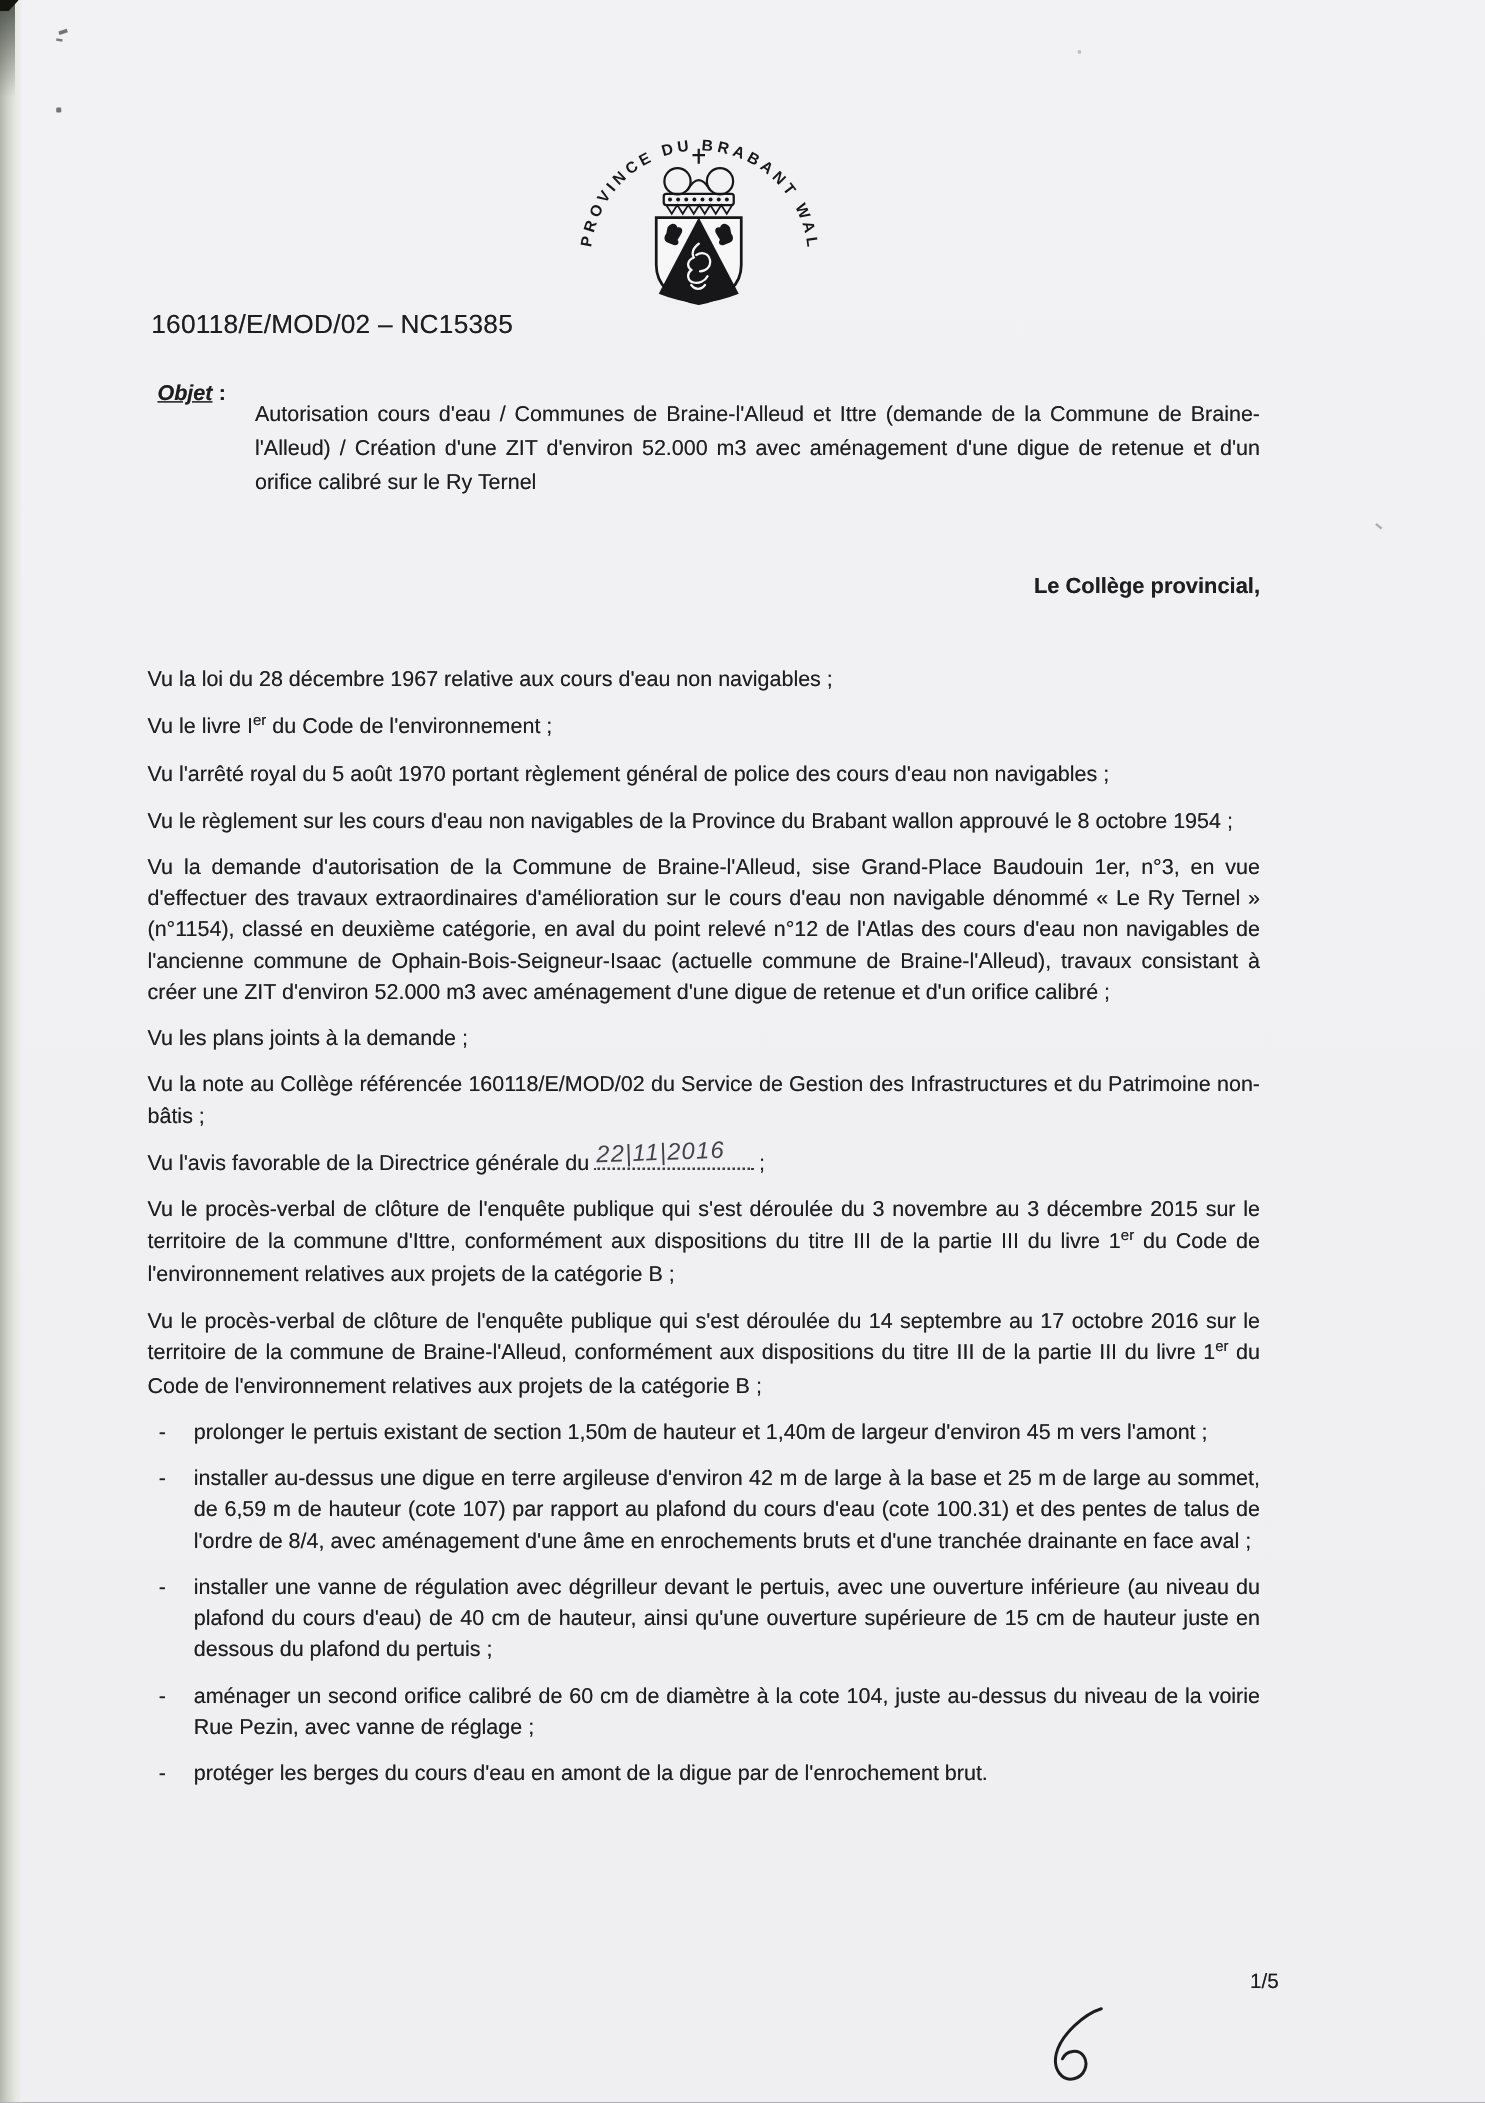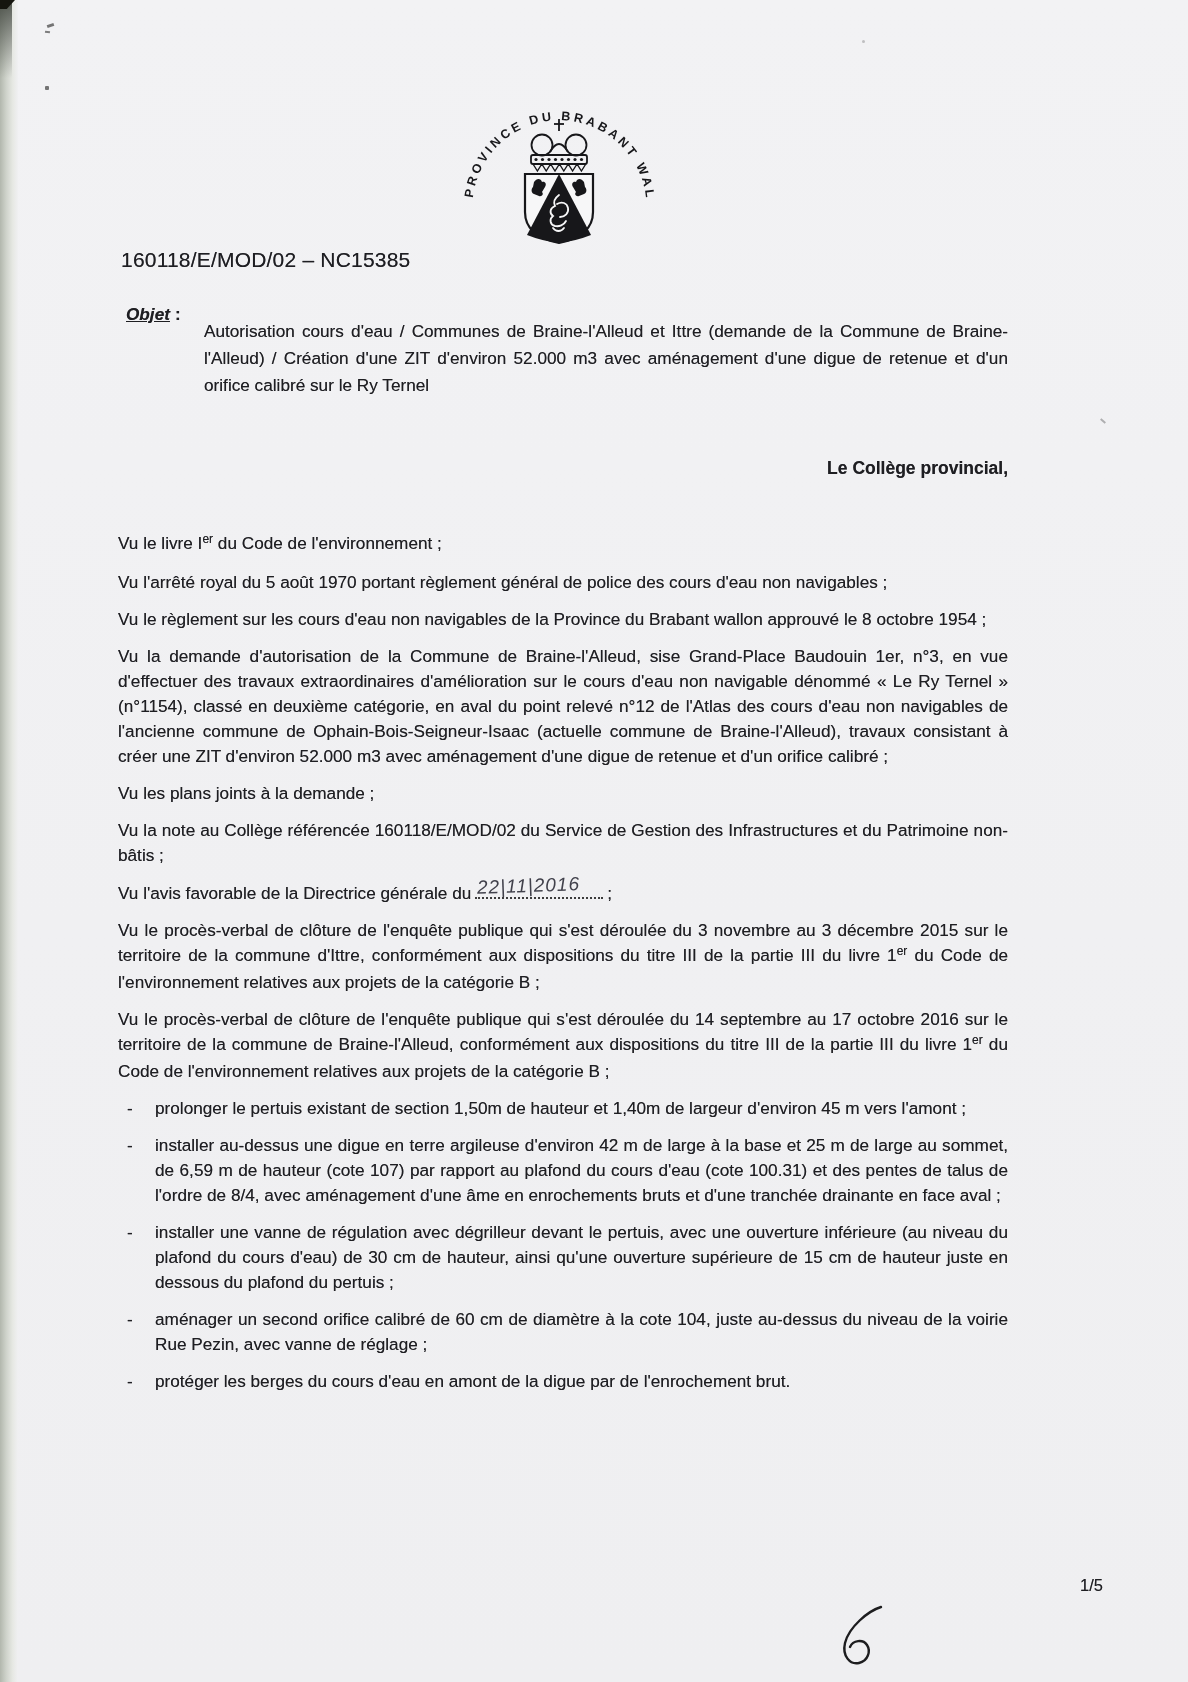--- a/index.html
+++ b/index.html
@@ -48,21 +48,21 @@
     border-bottom:2.5px dotted #3c3c3c;margin:0 4px;vertical-align:baseline;}
   .handwritten{position:absolute;left:2px;top:-7px;font-size:19px;font-style:italic;
     letter-spacing:1px;color:#2f2f3a;transform:rotate(-2deg);white-space:nowrap;
     text-shadow:none;opacity:.9;}
 
   .bullets{margin-top:2px;}
   .bullet{display:flex;margin-bottom:12px;}
   .dash{flex:0 0 37px;box-sizing:border-box;padding-left:9px;}
   .btext{flex:1;text-align:justify;}
 
-  .pagenum{position:absolute;left:1080px;top:1576px;font-size:16.5px;
+  .pagenum{position:absolute;left:1000px;top:1576px;font-size:16.5px;
     text-shadow:0 0 .5px rgba(25,25,30,.6);text-align:right;}
   .hand-six{position:absolute;left:834px;top:1602px;}
   .sr{position:absolute;width:1px;height:1px;overflow:hidden;clip:rect(0 0 0 0);white-space:nowrap;}
 </style>
 </head>
 <body>
 
 <div class="page">
 
   <div class="scan-strip"></div>
@@ -123,20 +123,21 @@
 
     <div class="objet-row">
       <div class="objet-label">
         <span class="objet-word">Objet</span><span class="objet-colon">:</span>
       </div>
       <div class="objet-text">Autorisation cours d'eau / Communes de Braine-l'Alleud et Ittre (demande de la Commune de Braine-l'Alleud) / Création d'une ZIT d'environ 52.000 m3 avec aménagement d'une digue de retenue et d'un orifice calibré sur le Ry Ternel</div>
     </div>
 
     <div class="heading">Le Collège provincial,</div>
 
+    <p class="para">Vu la loi du 28 décembre 1967 relative aux cours d'eau non navigables ;</p>
 
     <p class="para"><span>Vu le livre I</span><span class="sup">er</span><span> du Code de l'environnement ;</span></p>
 
     <p class="para">Vu l'arrêté royal du 5 août 1970 portant règlement général de police des cours d'eau non navigables ;</p>
 
     <p class="para">Vu le règlement sur les cours d'eau non navigables de la Province du Brabant wallon approuvé le 8 octobre 1954 ;</p>
 
     <p class="para">Vu la demande d'autorisation de la Commune de Braine-l'Alleud, sise Grand-Place Baudouin 1er, n°3, en vue d'effectuer des travaux extraordinaires d'amélioration sur le cours d'eau non navigable dénommé « Le Ry Ternel » (n°1154), classé en deuxième catégorie, en aval du point relevé n°12 de l'Atlas des cours d'eau non navigables de l'ancienne commune de Ophain-Bois-Seigneur-Isaac (actuelle commune de Braine-l'Alleud), travaux consistant à créer une ZIT d'environ 52.000 m3 avec aménagement d'une digue de retenue et d'un orifice calibré ;</p>
 
     <p class="para">Vu les plans joints à la demande ;</p>
@@ -154,21 +155,21 @@
       <div class="bullet">
           <span class="dash">-</span>
           <span class="btext">prolonger le pertuis existant de section 1,50m de hauteur et 1,40m de largeur d'environ 45 m vers l'amont ;</span>
         </div>
       <div class="bullet">
           <span class="dash">-</span>
           <span class="btext">installer au-dessus une digue en terre argileuse d'environ 42 m de large à la base et 25 m de large au sommet, de 6,59 m de hauteur (cote 107) par rapport au plafond du cours d'eau (cote 100.31) et des pentes de talus de l'ordre de 8/4, avec aménagement d'une âme en enrochements bruts et d'une tranchée drainante en face aval ;</span>
         </div>
       <div class="bullet">
           <span class="dash">-</span>
-          <span class="btext">installer une vanne de régulation avec dégrilleur devant le pertuis, avec une ouverture inférieure (au niveau du plafond du cours d'eau) de 30 cm de hauteur, ainsi qu'une ouverture supérieure de 15 cm de hauteur juste en dessous du plafond du pertuis ;</span>
+          <span class="btext">installer une vanne de régulation avec dégrilleur devant le pertuis, avec une ouverture inférieure (au niveau du plafond du cours d'eau) de 40 cm de hauteur, ainsi qu'une ouverture supérieure de 15 cm de hauteur juste en dessous du plafond du pertuis ;</span>
         </div>
       <div class="bullet">
           <span class="dash">-</span>
           <span class="btext">aménager un second orifice calibré de 60 cm de diamètre à la cote 104, juste au-dessus du niveau de la voirie Rue Pezin, avec vanne de réglage ;</span>
         </div>
       <div class="bullet">
           <span class="dash">-</span>
           <span class="btext">protéger les berges du cours d'eau en amont de la digue par de l'enrochement brut.</span>
         </div>
     </div>

